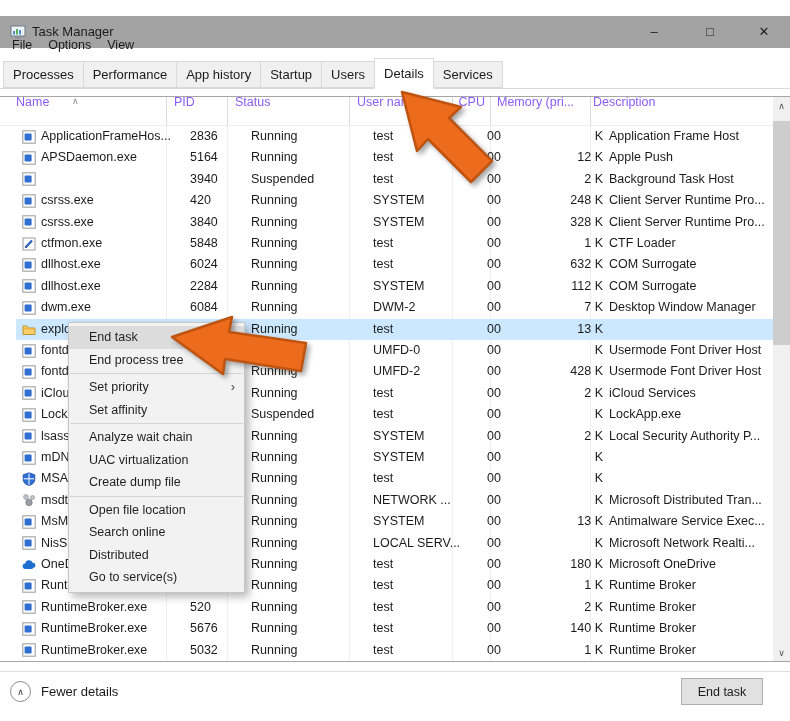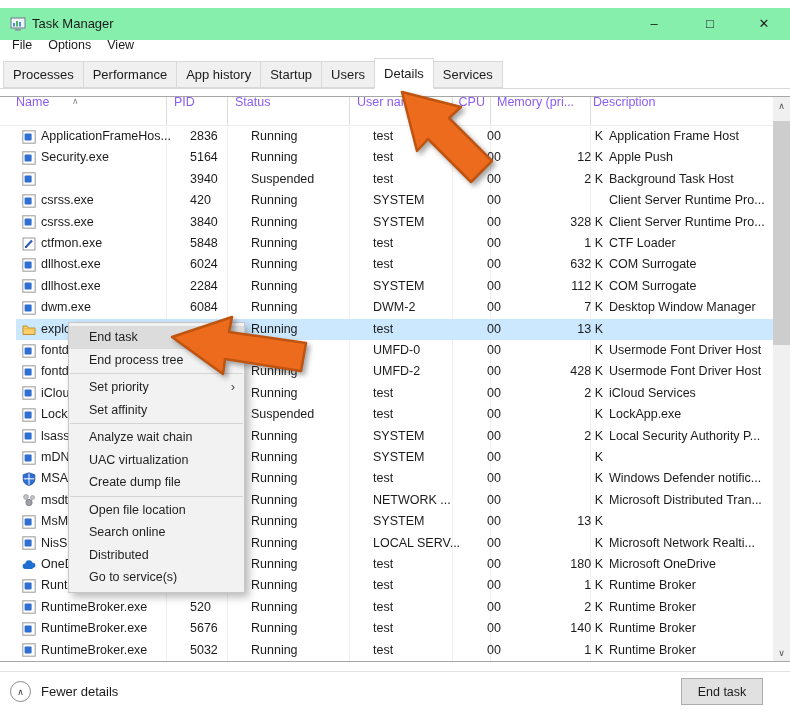--- a/index.html
+++ b/index.html
@@ -2,21 +2,21 @@
 <html><head>
 <meta charset="utf-8">
 <style>
   html,body{margin:0;padding:0;background:#fff;}
   .stage{position:relative;width:790px;height:721px;background:#ffffff;overflow:hidden;
          outline:1px solid #9b9b9b;font-family:"Liberation Sans","DejaVu Sans",sans-serif;
          color:#1b1b1b;-webkit-font-smoothing:antialiased;}
   .abs{position:absolute;}
 
   
-  .titlebar{left:0;top:8px;width:790px;height:32px;background:#86efac;}
+  .titlebar{left:0;top:16px;width:790px;height:32px;background:#a3a3a3;}
   .app-icon{left:10px;top:8px;width:16px;height:16px;}
   .app-title{left:32px;top:8px;font-size:13px;line-height:16px;}
   .winbtn{top:0;width:46px;height:31px;display:flex;align-items:center;justify-content:center;
           font-size:13px;color:#222;cursor:default;}
   
   .menubar{left:0;top:32px;width:790px;height:26px;display:flex;align-items:center;padding-left:4px;box-sizing:border-box;}
   .menubar .mitem{padding:3px 8px;font-size:12.5px;}
 
   
   .tabstrip{left:0;top:58px;width:790px;height:30px;border-bottom:1px solid #d9d9d9;
@@ -147,21 +147,21 @@
         <span class="cell c-user">test</span>
         <span class="cell c-cpu">00</span>
         <span class="cell c-mem">K</span>
         <span class="cell c-desc">Application Frame Host</span>
       </div>
       <div class="abs row" style="top: 147.4px;">
         <span class="cell c-icon"><svg width="14" height="14" viewBox="0 0 14 14">
             <rect x="0.8" y="0.8" width="12.4" height="12.4" fill="#fdfdfd" stroke="#9b9b9b"></rect>
             <rect x="2.6" y="3.4" width="7" height="7" rx="1" fill="#2f6fd3"></rect>
           </svg></span>
-        <span class="cell c-name">Security.exe</span>
+        <span class="cell c-name">APSDaemon.exe</span>
         <span class="cell c-pid">5164</span>
         <span class="cell c-status">Running</span>
         <span class="cell c-user">test</span>
         <span class="cell c-cpu">00</span>
         <span class="cell c-mem">12 K</span>
         <span class="cell c-desc">Apple Push</span>
       </div>
       <div class="abs row" style="top: 168.8px;">
         <span class="cell c-icon"><svg width="14" height="14" viewBox="0 0 14 14">
             <rect x="0.8" y="0.8" width="12.4" height="12.4" fill="#fdfdfd" stroke="#9b9b9b"></rect>
@@ -177,20 +177,21 @@
       <div class="abs row" style="top: 190.2px;">
         <span class="cell c-icon"><svg width="14" height="14" viewBox="0 0 14 14">
             <rect x="0.8" y="0.8" width="12.4" height="12.4" fill="#fdfdfd" stroke="#9b9b9b"></rect>
             <rect x="2.6" y="3.4" width="7" height="7" rx="1" fill="#2f6fd3"></rect>
           </svg></span>
         <span class="cell c-name">csrss.exe</span>
         <span class="cell c-pid">420</span>
         <span class="cell c-status">Running</span>
         <span class="cell c-user">SYSTEM</span>
         <span class="cell c-cpu">00</span>
+        <span class="cell c-mem">248 K</span>
         <span class="cell c-desc">Client Server Runtime Pro...</span>
       </div>
       <div class="abs row" style="top: 211.6px;">
         <span class="cell c-icon"><svg width="14" height="14" viewBox="0 0 14 14">
             <rect x="0.8" y="0.8" width="12.4" height="12.4" fill="#fdfdfd" stroke="#9b9b9b"></rect>
             <rect x="2.6" y="3.4" width="7" height="7" rx="1" fill="#2f6fd3"></rect>
           </svg></span>
         <span class="cell c-name">csrss.exe</span>
         <span class="cell c-pid">3840</span>
         <span class="cell c-status">Running</span>
@@ -345,21 +346,20 @@
         <span class="cell c-icon"><svg width="14" height="14" viewBox="0 0 14 14">
             <path d="M7 0.8 L12.8 2.8 V7.6 C12.8 10.8 10 12.9 7 13.4 C4 12.9 1.2 10.8 1.2 7.6 V2.8 Z" fill="#2f6fd3" stroke="#1d4e9e" stroke-width="0.8"></path>
             <path d="M7 1.5 V12.8 M1.8 6.8 H12.2" stroke="#fff" stroke-width="1"></path>
           </svg></span>
         <span class="cell c-name">MSASCuiL.exe</span>
         <span class="cell c-pid"></span>
         <span class="cell c-status">Running</span>
         <span class="cell c-user">test</span>
         <span class="cell c-cpu">00</span>
         <span class="cell c-mem">K</span>
-        <span class="cell c-desc">Windows Defender notific...</span>
       </div>
       <div class="abs row" style="top: 489.8px;">
         <span class="cell c-icon"><svg width="14" height="14" viewBox="0 0 14 14">
             <circle cx="4" cy="4" r="2.4" fill="#c2c6cb" stroke="#8c9196" stroke-width="0.7"></circle>
             <circle cx="10.5" cy="4.5" r="2" fill="#c2c6cb" stroke="#8c9196" stroke-width="0.7"></circle>
             <circle cx="7" cy="9.5" r="3.2" fill="#9aa0a6" stroke="#71767c" stroke-width="0.7"></circle>
           </svg></span>
         <span class="cell c-name">msdtc.exe</span>
         <span class="cell c-pid"></span>
         <span class="cell c-status">Running</span>
@@ -372,20 +372,21 @@
         <span class="cell c-icon"><svg width="14" height="14" viewBox="0 0 14 14">
             <rect x="0.8" y="0.8" width="12.4" height="12.4" fill="#fdfdfd" stroke="#9b9b9b"></rect>
             <rect x="2.6" y="3.4" width="7" height="7" rx="1" fill="#2f6fd3"></rect>
           </svg></span>
         <span class="cell c-name">MsMpEng.exe</span>
         <span class="cell c-pid"></span>
         <span class="cell c-status">Running</span>
         <span class="cell c-user">SYSTEM</span>
         <span class="cell c-cpu">00</span>
         <span class="cell c-mem">13 K</span>
+        <span class="cell c-desc">Antimalware Service Exec...</span>
       </div>
       <div class="abs row" style="top: 532.6px;">
         <span class="cell c-icon"><svg width="14" height="14" viewBox="0 0 14 14">
             <rect x="0.8" y="0.8" width="12.4" height="12.4" fill="#fdfdfd" stroke="#9b9b9b"></rect>
             <rect x="2.6" y="3.4" width="7" height="7" rx="1" fill="#2f6fd3"></rect>
           </svg></span>
         <span class="cell c-name">NisSrv.exe</span>
         <span class="cell c-pid"></span>
         <span class="cell c-status">Running</span>
         <span class="cell c-user">LOCAL SERV...</span>

